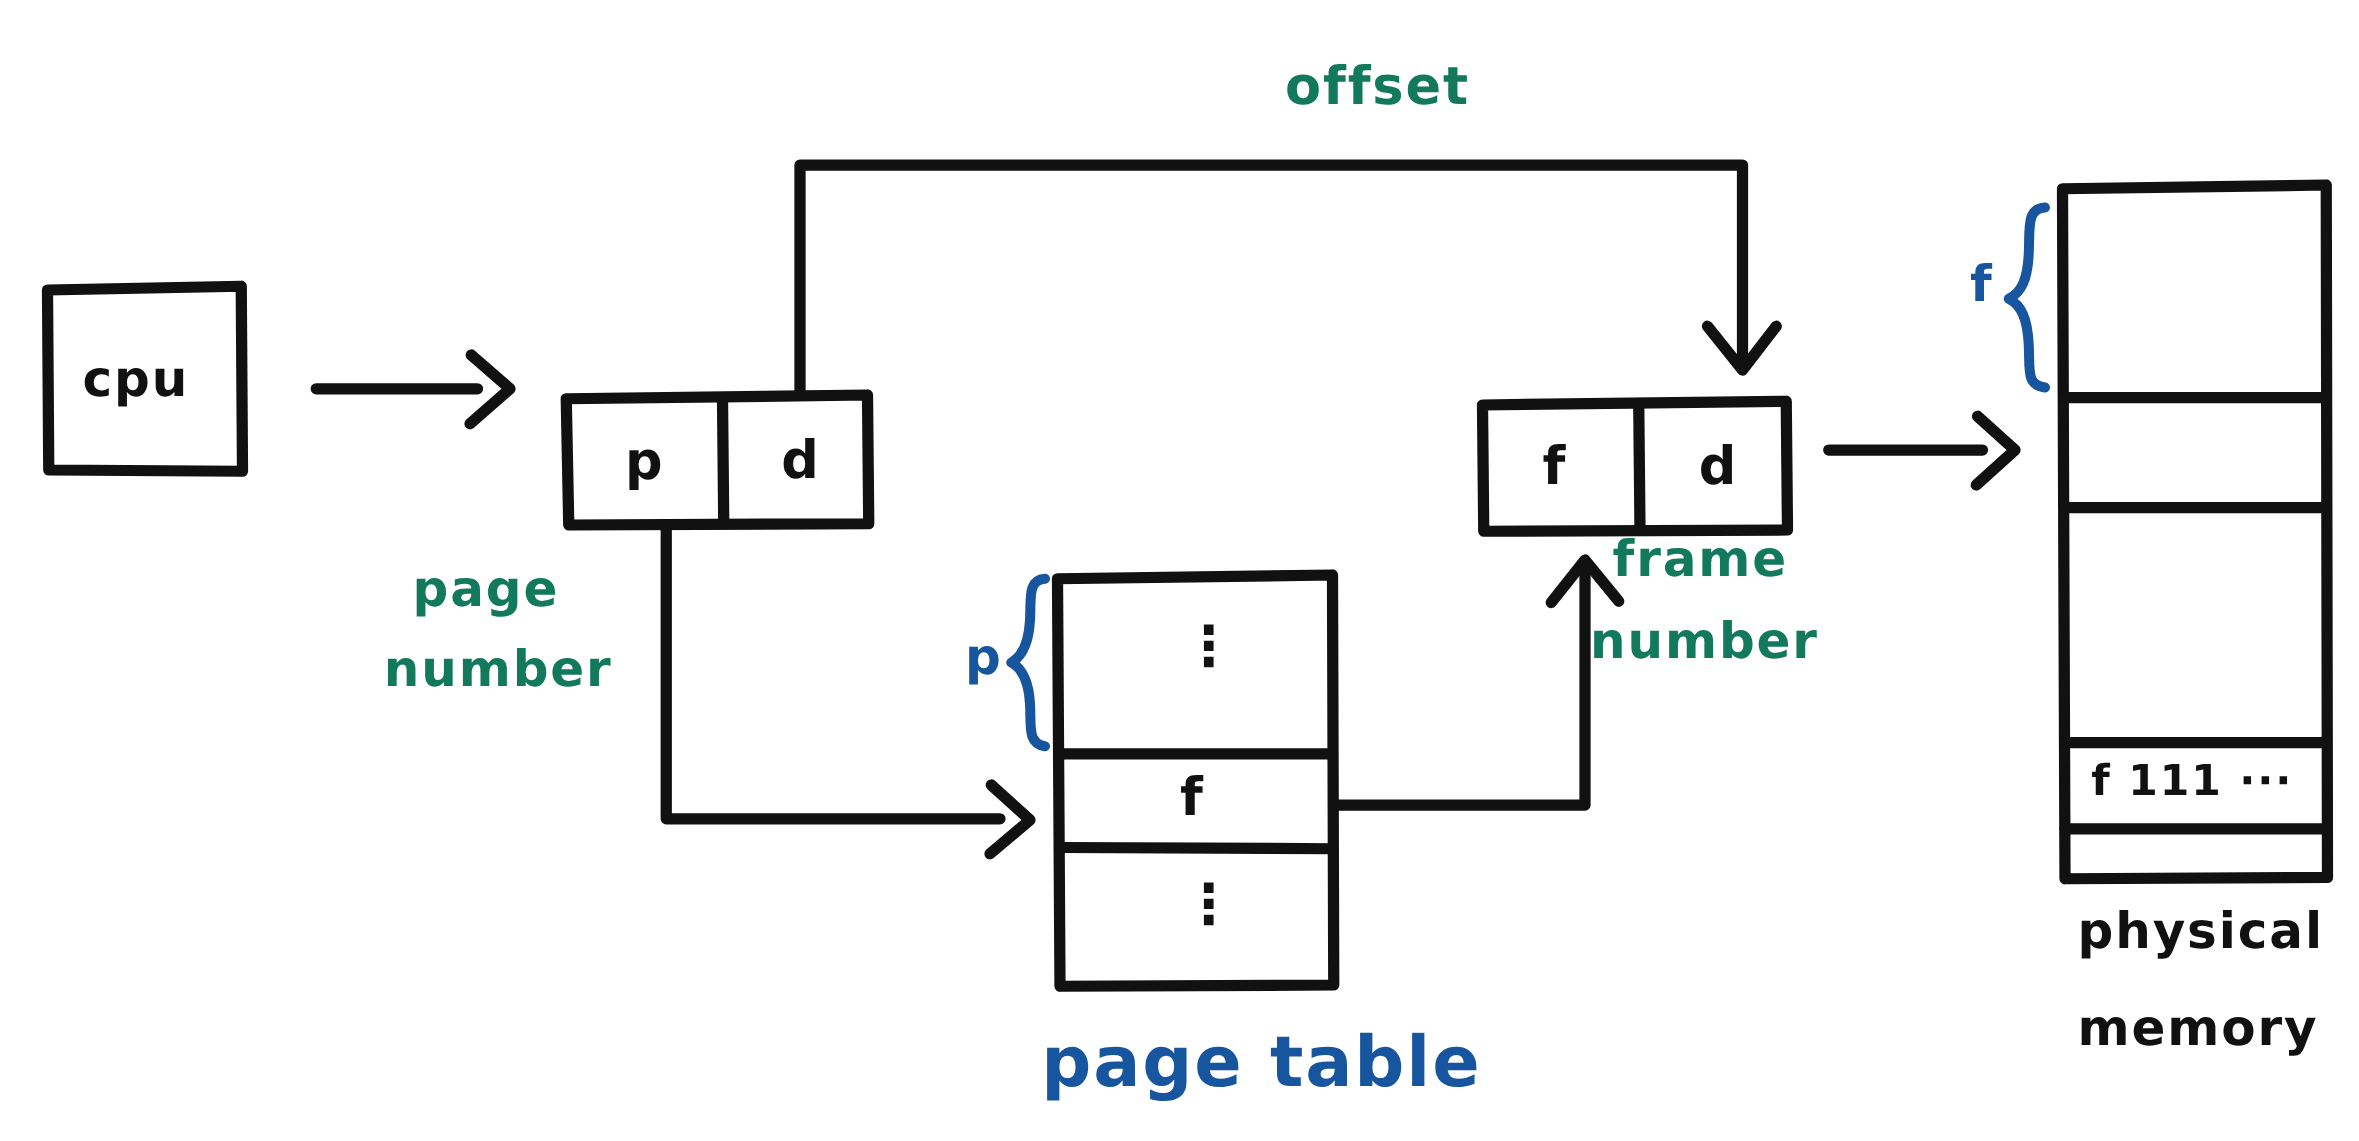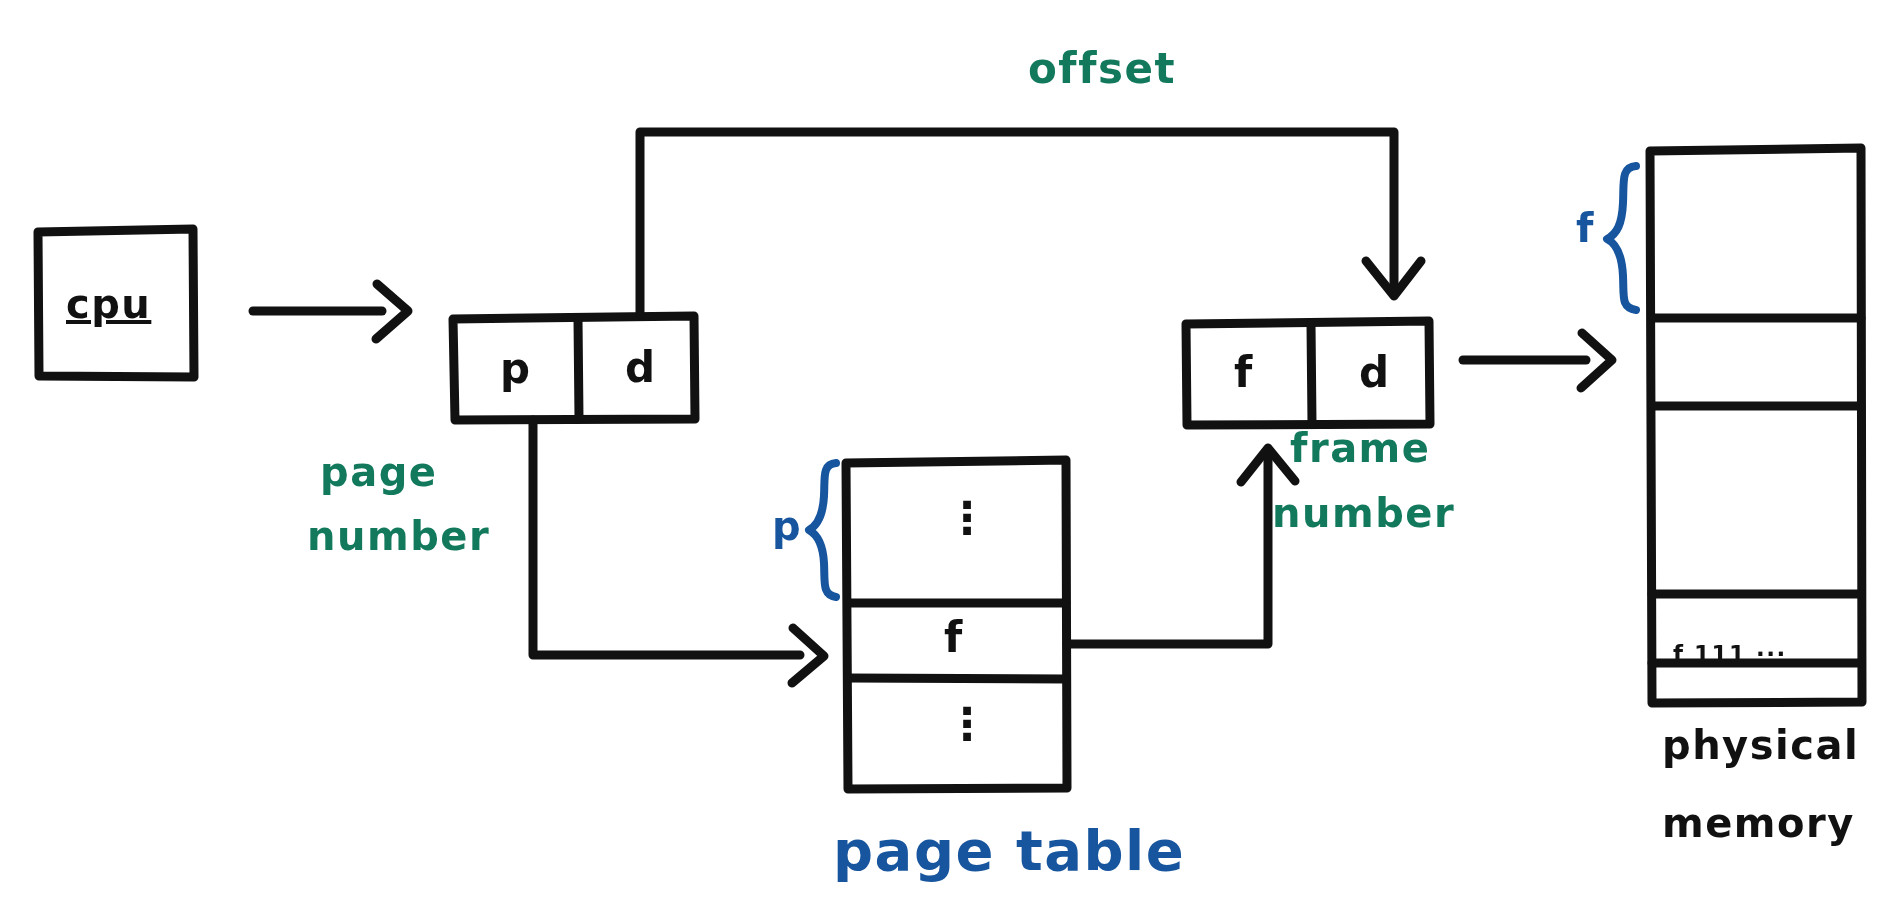--- a/index.html
+++ b/index.html
@@ -124,44 +124,44 @@
     <g>
       <path class="brace" d="M836 463 C 822 464 825 478 824 496 C 823 515 818 525 809 530 C 818 535 823 545 824 563 C 825 582 822 595 836 597"></path>
     </g>
 
     <g>
       <path class="brace" d="M1636 166 C 1621 167 1624 182 1623 203 C 1622 224 1617 234 1607 239 C 1617 244 1622 255 1623 276 C 1624 297 1621 308 1636 310"></path>
     </g>
 
   </svg>
 
-  <div class="lbl hand ink-black" style="left:66px; top:281px; font-size:40px;text-decoration:underline;">cpu</div>
+  <div class="lbl hand ink-black" style="left:66px; top:281px; font-size:40px;">cpu</div>
 
   <div class="lbl hand ink-black" style="left:500px; top:344px; font-size:42px;">p</div>
   <div class="lbl hand ink-black" style="left:625px; top:343px; font-size:42px;">d</div>
 
   <div class="lbl hand ink-black" style="left:1234px; top:348px; font-size:42px;">f</div>
   <div class="lbl hand ink-black" style="left:1359px; top:348px; font-size:42px;">d</div>
 
   <div class="lbl hand ink-black" style="left:945px; top:492px; font-size:44px;">⋮</div>
   <div class="lbl hand ink-black" style="left:944px; top:613px; font-size:42px;">f</div>
   <div class="lbl hand ink-black" style="left:945px; top:698px; font-size:44px;">⋮</div>
 
   <div class="lbl hand ink-blue" style="left:772px; top:503px; font-size:40px;">p</div>
 
   <div class="lbl hand ink-blue" style="left:833px; top:818px; font-size:56px;">page table</div>
 
-  <div class="lbl hand ink-black" style="left:1673px; top:605px; font-size:23px;margin-top:36px;">f 111 ···</div>
+  <div class="lbl hand ink-black" style="left:1673px; top:605px; font-size:34px;">f 111 ···</div>
 
   <div class="lbl hand ink-blue" style="left:1576px; top:205px; font-size:40px;">f</div>
 
   <div class="lbl hand ink-black" style="left:1662px; top:722px; font-size:40px;">physical</div>
   <div class="lbl hand ink-black" style="left:1662px; top:800px; font-size:40px;">memory</div>
 
   <div class="lbl hand ink-green" style="left:1028px; top:44px; font-size:42px;">offset</div>
 
-  <div class="lbl hand ink-green" style="left:320px; top:449px; font-size:40px;">page</div>
+  <div class="lbl hand ink-green" style="left:330px; top:449px; font-size:40px;">page</div>
   <div class="lbl hand ink-green" style="left:307px; top:513px; font-size:40px;">number</div>
 
   <div class="lbl hand ink-green" style="left:1290px; top:425px; font-size:40px;">frame</div>
   <div class="lbl hand ink-green" style="left:1272px; top:490px; font-size:40px;">number</div>
 
 </div>
 
 </body></html>

